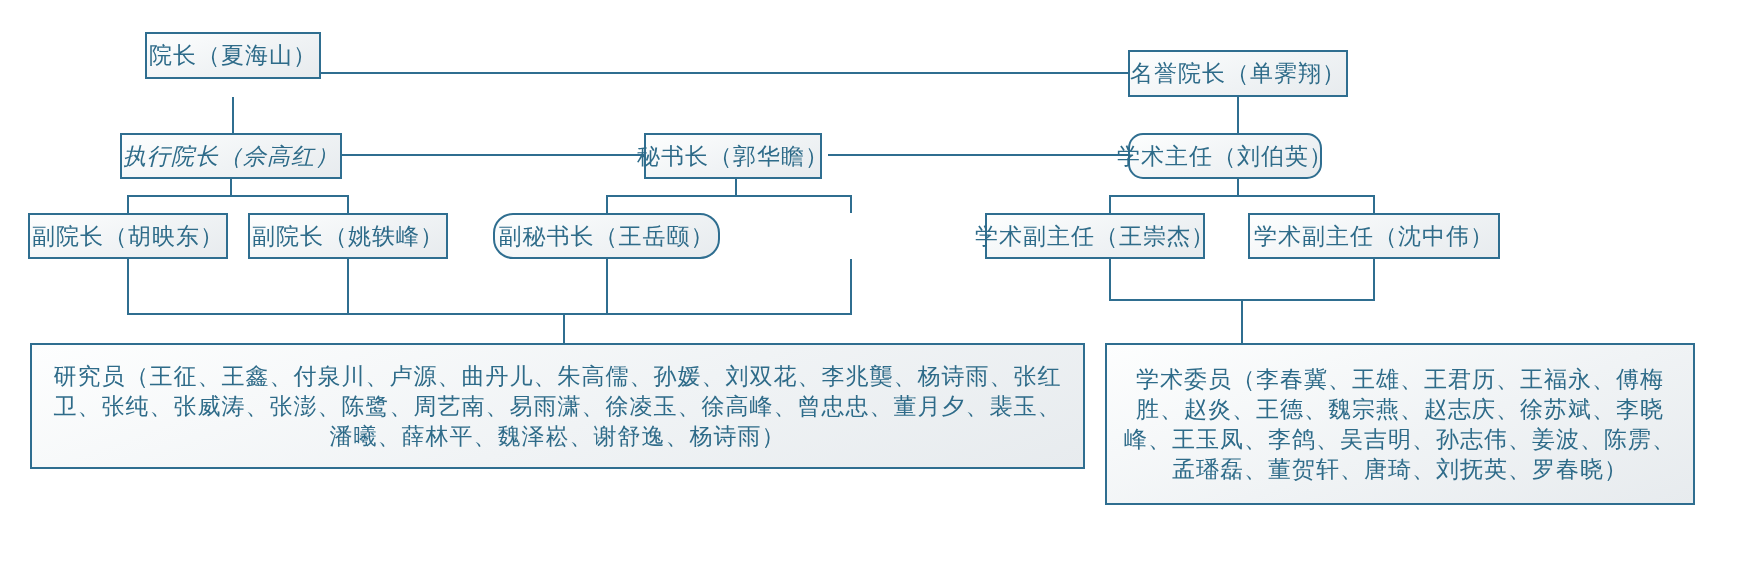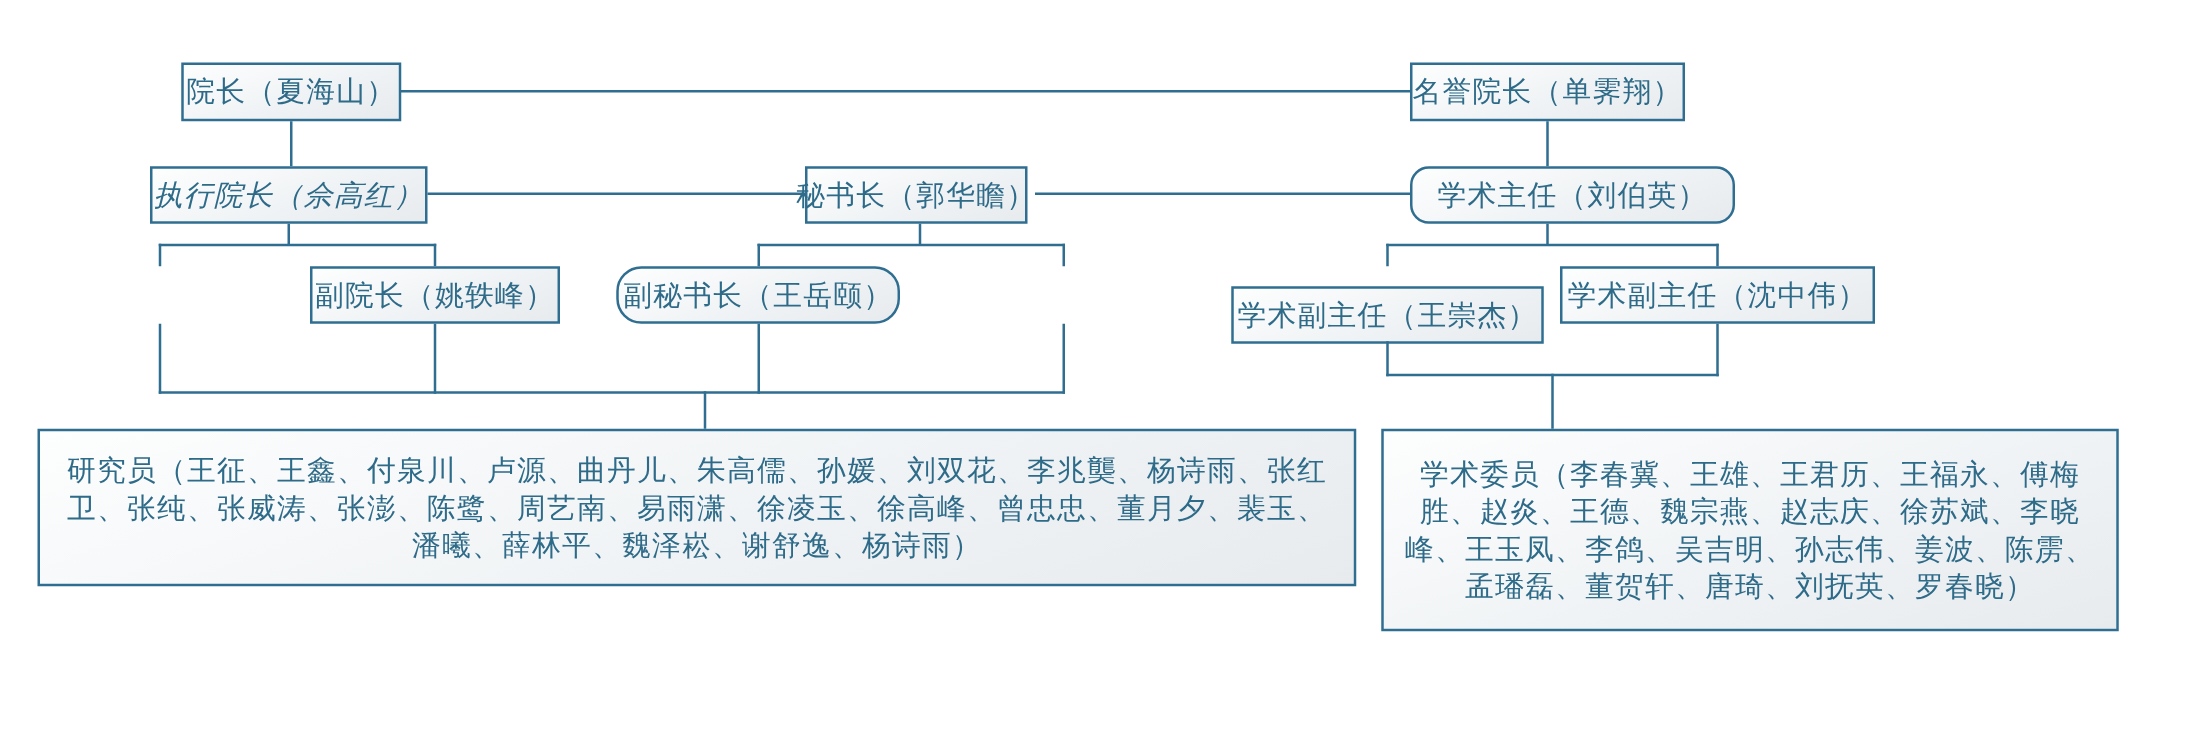--- a/index.html
+++ b/index.html
@@ -78,28 +78,29 @@
   <div class="vline" style="left:606px;top:259px;height:56px;"></div>
   <div class="vline" style="left:850px;top:259px;height:56px;"></div>
   <div class="hline" style="left:127px;top:313px;width:725px;"></div>
   <div class="vline" style="left:563px;top:313px;height:30px;"></div>
 
   <div class="vline" style="left:1109px;top:259px;height:42px;"></div>
   <div class="vline" style="left:1373px;top:259px;height:42px;"></div>
   <div class="hline" style="left:1109px;top:299px;width:266px;"></div>
   <div class="vline" style="left:1241px;top:299px;height:44px;"></div>
 
-  <div class="node" style="left:145px;top:50px;width:176px;height:47px;font-family:Liberation Serif, serif;">院长（夏海山）</div>
+  <div class="node" style="left:145px;top:32px;width:176px;height:47px;font-family:Liberation Serif, serif;">院长（夏海山）</div>
   <div class="node" style="left:1128px;top:50px;width:220px;height:47px;text-align:right;">名誉院长（单霁翔）</div>
 
   <div class="node" style="left:120px;top:133px;width:222px;height:46px;font-style:italic;">执行院长（佘高红）</div>
   <div class="node" style="left:644px;top:133px;width:178px;height:46px;">秘书长（郭华瞻）</div>
-  <div class="node" style="left:1128px;top:133px;width:260px;height:46px;border-radius:15px;">学术主任（刘伯英）</div>
+  <div class="node" style="left:1128px;top:133px;width:194px;height:46px;border-radius:15px;">学术主任（刘伯英）</div>
 
+  <div class="node" style="left:28px;top:213px;width:200px;height:46px;">副院长（胡映东）</div>
   <div class="node" style="left:248px;top:213px;width:200px;height:46px;">副院长（姚轶峰）</div>
   <div class="node" style="left:493px;top:213px;width:227px;height:46px;border-radius:20px;">副秘书长（王岳颐）</div>
-  <div class="node" style="left:985px;top:213px;width:250px;height:46px;margin-top:16px;">学术副主任（王崇杰）</div>
+  <div class="node" style="left:985px;top:213px;width:220px;height:46px;">学术副主任（王崇杰）</div>
   <div class="node" style="left:1248px;top:213px;width:252px;height:46px;">学术副主任（沈中伟）</div>
 
   <div class="bignode" style="left:30px;top:343px;width:1055px;height:126px;">研究员（王征、王鑫、付泉川、卢源、曲丹儿、朱高儒、孙媛、刘双花、李兆龑、杨诗雨、张红卫、张纯、张威涛、张澎、陈鹭、周艺南、易雨潇、徐凌玉、徐高峰、曾忠忠、董月夕、裴玉、潘曦、薛林平、魏泽崧、谢舒逸、杨诗雨）</div>
   <div class="bignode" style="left:1105px;top:343px;width:590px;height:162px;">学术委员（李春冀、王雄、王君历、王福永、傅梅胜、赵炎、王德、魏宗燕、赵志庆、徐苏斌、李晓峰、王玉凤、李鸽、吴吉明、孙志伟、姜波、陈雳、孟璠磊、董贺轩、唐琦、刘抚英、罗春晓）</div>
 
 </div>
 
 </body></html>

